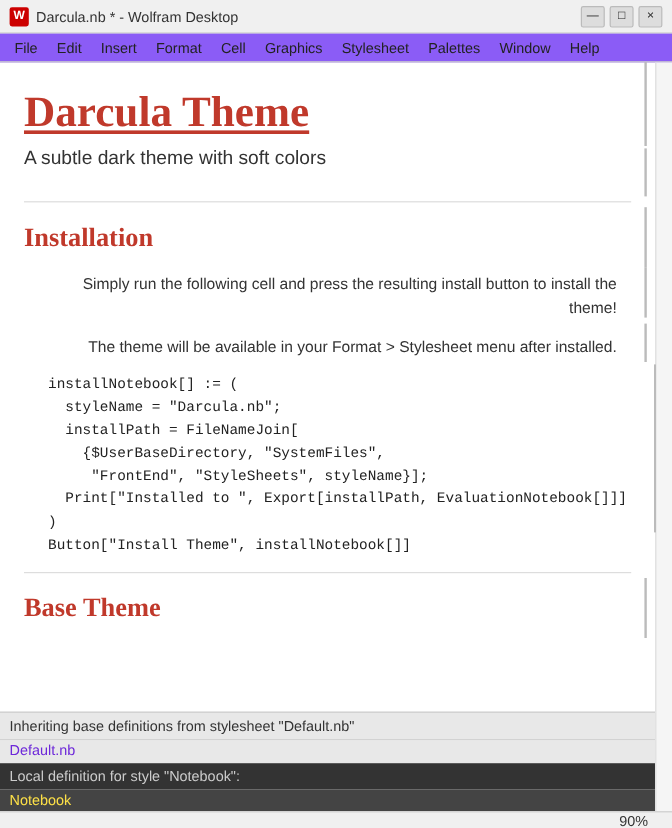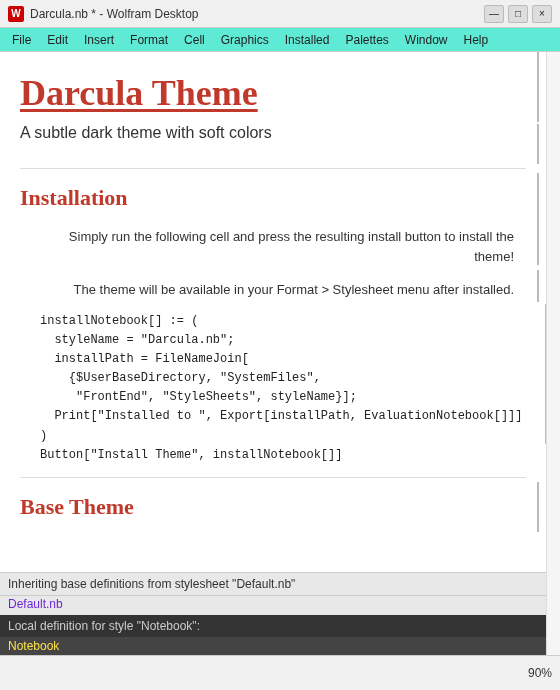--- a/index.html
+++ b/index.html
@@ -55,21 +55,21 @@
       border-radius: 2px;
       display: flex;
       align-items: center;
       justify-content: center;
       font-size: 10px;
       cursor: pointer;
     }
 
     
     .menu-bar {
-      background: #5eead4;
+      background: #8b5cf6;
       height: 24px;
       display: flex;
       align-items: center;
       border-bottom: 1px solid #ccc;
       flex-shrink: 0;
       padding: 0 4px;
     }
     .menu-item {
       padding: 2px 8px;
       font-size: 12px;
@@ -185,25 +185,25 @@
       background: #444;
       padding: 2px 8px;
       font-size: 12px;
       color: #fde047;
     }
 
     
     .status-bar {
       background: #f0f0f0;
       border-top: 1px solid #ccc;
-      height: 35px;
+      height: 14px;
       display: flex;
       align-items: center;
       justify-content: flex-end;
-      padding: 0 8px;
+      padding: 0 20px;
       font-size: 12px;
       color: #333;
       flex-shrink: 0;
     }
 
     
     .content-with-sidebar {
       display: flex;
       width: 100%;
     }
@@ -250,21 +250,21 @@
   </div>
 </div>
 
 <div class="menu-bar">
   <div class="menu-item">File</div>
   <div class="menu-item">Edit</div>
   <div class="menu-item">Insert</div>
   <div class="menu-item">Format</div>
   <div class="menu-item">Cell</div>
   <div class="menu-item">Graphics</div>
-  <div class="menu-item">Installed</div>
+  <div class="menu-item">Stylesheet</div>
   <div class="menu-item">Palettes</div>
   <div class="menu-item">Window</div>
   <div class="menu-item">Help</div>
 </div>
 
 <div class="content-area">
 
   <div class="notebook-main">
     <div class="notebook-scroll">
 

